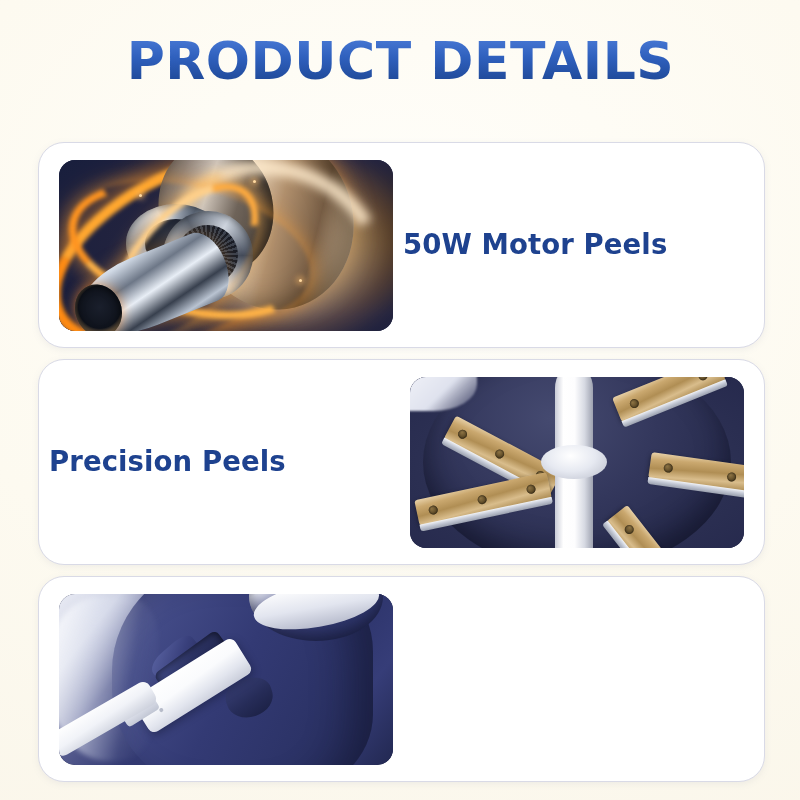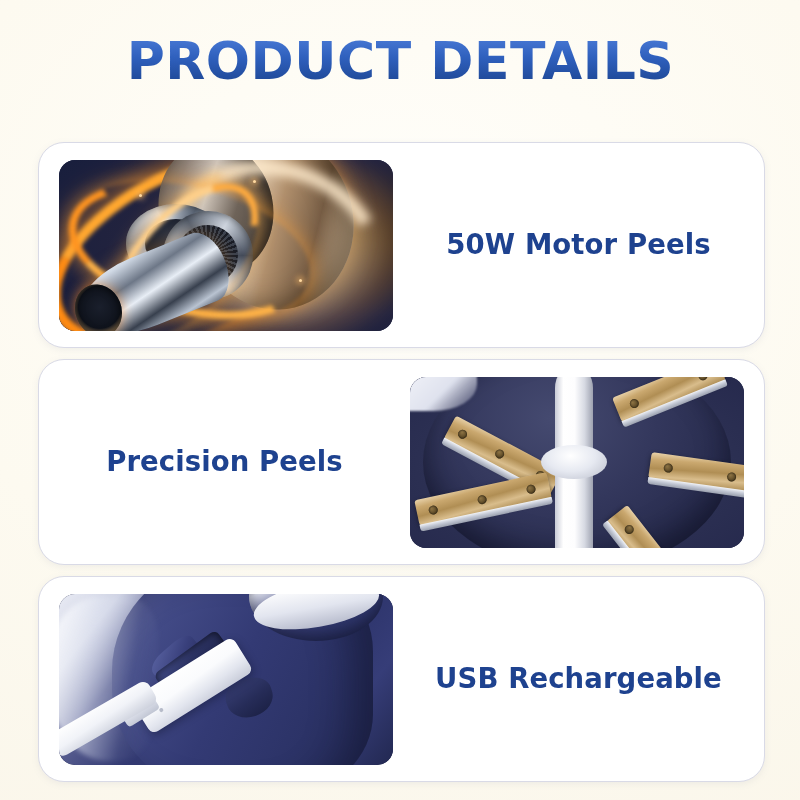--- a/index.html
+++ b/index.html
@@ -70,21 +70,20 @@
     position: relative;
     background: #1b2244;
   }
   .card-media.left  { margin-left: 20px; }
   .card-media.right { margin-left: 0; }
 
   .card-label-cell {
     flex: 1 1 auto;
     display: flex;
     align-items: center;
-    justify-content: center;
     height: 100%;
     padding: 0 10px;
   }
   .card-label {
     font-size: 27.5px;
     font-weight: 800;
     color: #1e428f;
     letter-spacing: 0.1px;
     line-height: 1.15;
     white-space: nowrap;
@@ -431,18 +430,15 @@
         <div class="flap"></div>
         <div class="port"></div>
         <div class="tab"></div>
         <div class="plug">
             <span class="dot"></span>
           </div>
         <div class="cable-collar"></div>
         <div class="cable"></div>
       </div>
     </div>
-    <div class="card-label-cell">
-      <span class="card-label">USB Rechargeable</span>
-    </div>
   </div>
 
 </div>
 
 </body></html>

